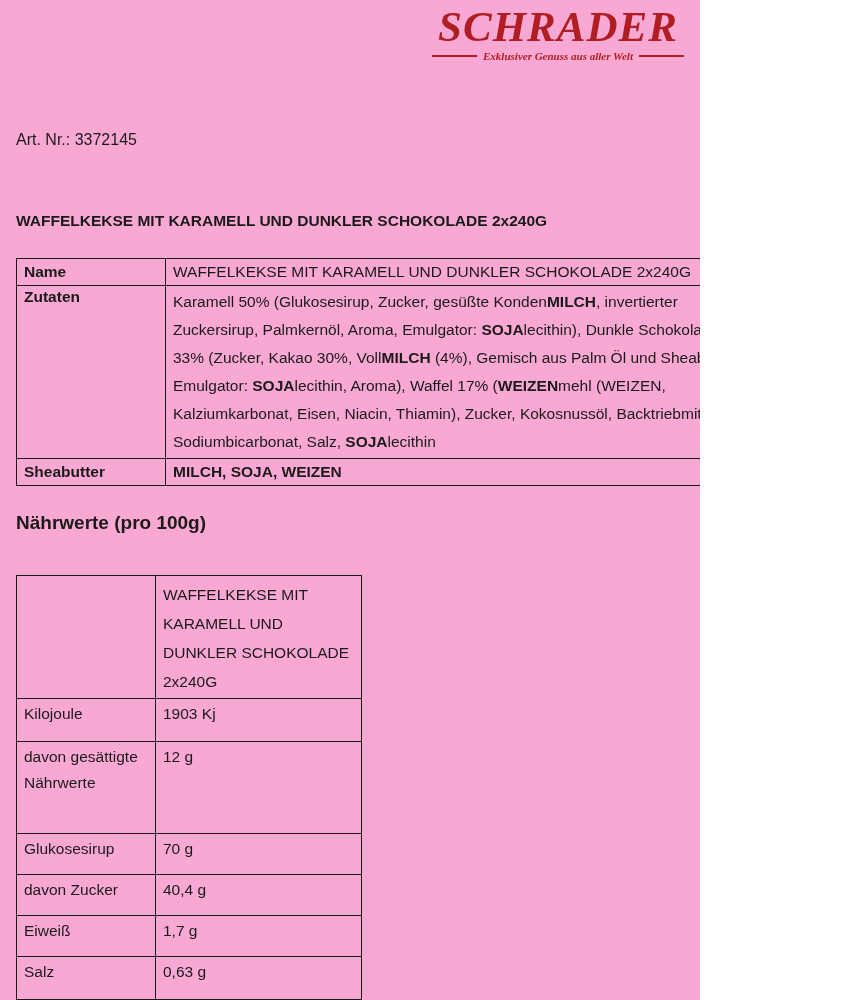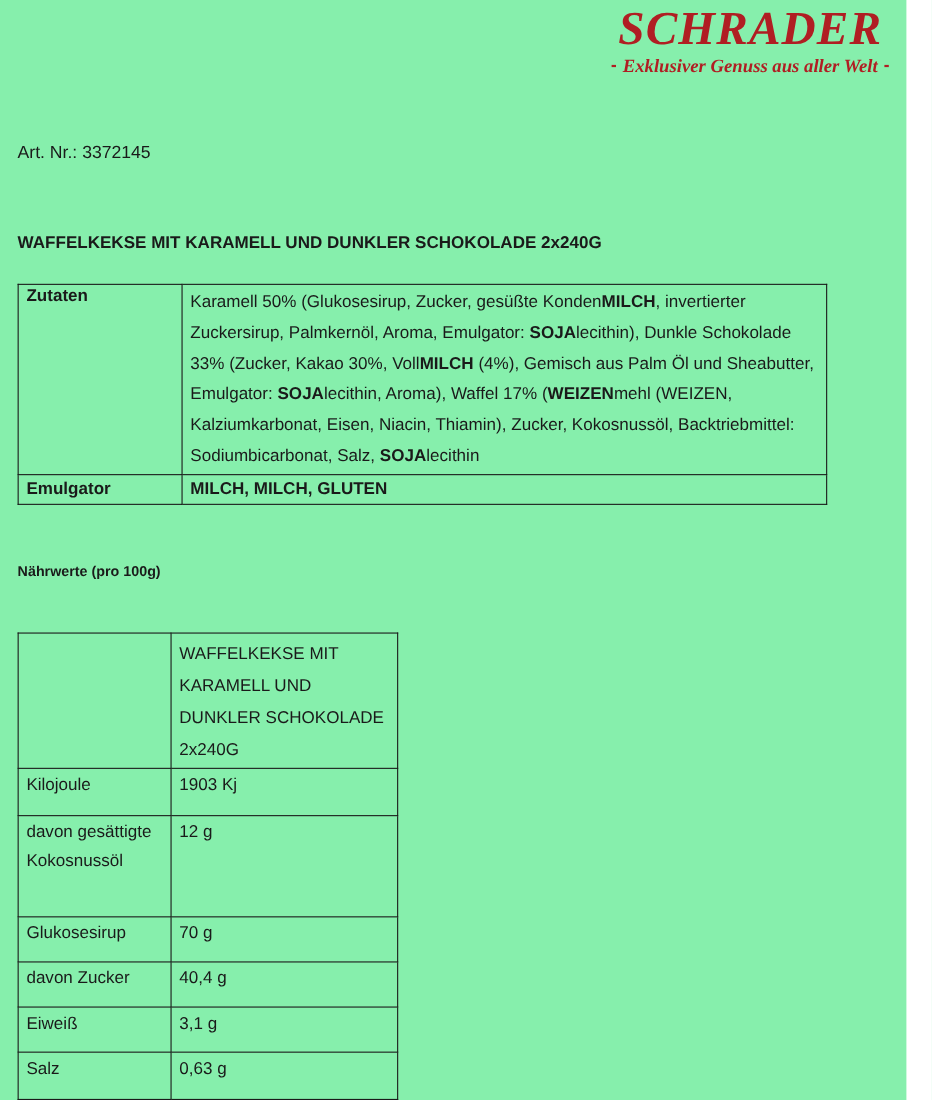--- a/index.html
+++ b/index.html
@@ -1,51 +1,51 @@
 <!DOCTYPE html>
 <html><head>
 <meta charset="utf-8">
 <style>
   html,body { margin:0; padding:0; background:#fff; }
   .page {
-    position:relative; width:824px; height:1000px; background:#86efac;
+    position:relative; width:700px; height:1000px; background:#f9a8d4;
     font-family:"Liberation Sans", sans-serif; color:#1a1a1a; overflow:hidden;
   }
 
   
   .logo { position:absolute; top:4px; right:16px; width:252px; text-align:center; }
   .logo-brand {
     font-family:"Liberation Serif", serif; font-style:italic; font-weight:bold;
     font-size:43px; line-height:1.05; letter-spacing:1px; white-space:nowrap;
   }
   .logo-tagline-row { display:flex; align-items:center; gap:6px; margin-top:1px; }
   .logo-line { flex:1; height:0; border-top:2px solid; }
   .logo-tagline {
     font-family:"Liberation Serif", serif; font-style:italic; font-weight:bold;
-    font-size:17px; white-space:nowrap;
+    font-size:11px; white-space:nowrap;
   }
 
   
   .art-number { position:absolute; left:16px; top:131px; font-size:16px; }
   .product-title { position:absolute; left:16px; top:212px; font-size:15.5px; font-weight:bold; }
 
   
   .info-table {
     position:absolute; left:16px; top:258px; width:736px;
     border-collapse:collapse; table-layout:fixed; font-size:15.5px;
   }
   .info-table td { border:1.5px solid #1a1a1a; padding:2px 7px; vertical-align:top; }
   .info-table .label-col { width:134px; font-weight:bold; }
   .row-name td, .row-allergene td { height:22px; line-height:21px; }
   .row-zutaten td { height:164px; }
   .row-zutaten .rich { line-height:28px; }
   .row-allergene .value { font-weight:bold; }
 
   
-  .nutrition-heading { position:absolute; left:16px; top:512px; font-size:13px; font-weight:bold; }
+  .nutrition-heading { position:absolute; left:16px; top:512px; font-size:19px; font-weight:bold; }
   .nutrition-table {
     position:absolute; left:16px; top:575px; width:346px;
     border-collapse:collapse; table-layout:fixed; font-size:15.5px;
   }
   .nutrition-table td { border:1.5px solid #1a1a1a; padding:2px 4px 2px 7px; vertical-align:top; line-height:26px; }
   .nutrition-table .n-label-col { width:127px; }
   .nutrition-table .head-row td { height:85px; line-height:29px; padding-top:4px; }
   .h40 td { height:36px; }
   .h42 td { height:38px; }
   .h91 td { height:87px; }
@@ -63,58 +63,62 @@
       <span class="logo-line"></span>
     </div>
   </div>
 
   <div class="art-number">Art. Nr.: 3372145</div>
 
   <div class="product-title">WAFFELKEKSE MIT KARAMELL UND DUNKLER SCHOKOLADE 2x240G</div>
 
   <table class="info-table">
     <tbody>
+      <tr class="row-name">
+        <td class="label-col">Name</td>
+        <td class="value">WAFFELKEKSE MIT KARAMELL UND DUNKLER SCHOKOLADE 2x240G</td>
+      </tr>
       <tr class="row-zutaten">
         <td class="label-col">Zutaten</td>
         <td class="value rich"><span>Karamell 50% (Glukosesirup, Zucker, gesüßte Konden</span><span style="font-weight: bold;">MILCH</span><span>, invertierter Zuckersirup, Palmkernöl, Aroma, Emulgator: </span><span style="font-weight: bold;">SOJA</span><span>lecithin), Dunkle Schokolade 33% (Zucker, Kakao 30%, Voll</span><span style="font-weight: bold;">MILCH</span><span> (4%), Gemisch aus Palm Öl und Sheabutter, Emulgator: </span><span style="font-weight: bold;">SOJA</span><span>lecithin, Aroma), Waffel 17% (</span><span style="font-weight: bold;">WEIZEN</span><span>mehl (WEIZEN, Kalziumkarbonat, Eisen, Niacin, Thiamin), Zucker, Kokosnussöl, Backtriebmittel: Sodiumbicarbonat, Salz, </span><span style="font-weight: bold;">SOJA</span><span>lecithin</span></td>
       </tr>
       <tr class="row-allergene">
-        <td class="label-col">Emulgator</td>
-        <td class="value">MILCH, MILCH, GLUTEN</td>
+        <td class="label-col">Sheabutter</td>
+        <td class="value">MILCH, SOJA, WEIZEN</td>
       </tr>
     </tbody>
   </table>
 
   <div class="nutrition-heading">Nährwerte (pro 100g)</div>
 
   <table class="nutrition-table">
     <tbody>
       <tr class="head-row">
         <td class="n-label-col"></td>
         <td>WAFFELKEKSE MIT KARAMELL UND DUNKLER SCHOKOLADE 2x240G</td>
       </tr>
       <tr class="h42">
         <td class="n-label-col">Kilojoule</td>
         <td>1903 Kj</td>
       </tr>
       <tr class="h91">
-        <td class="n-label-col">davon gesättigte Kokosnussöl</td>
+        <td class="n-label-col">davon gesättigte Nährwerte</td>
         <td>12 g</td>
       </tr>
       <tr class="h40">
         <td class="n-label-col">Glukosesirup</td>
         <td>70 g</td>
       </tr>
       <tr class="h40">
         <td class="n-label-col">davon Zucker</td>
         <td>40,4 g</td>
       </tr>
       <tr class="h40">
         <td class="n-label-col">Eiweiß</td>
-        <td>3,1 g</td>
+        <td>1,7 g</td>
       </tr>
       <tr class="h42">
         <td class="n-label-col">Salz</td>
         <td>0,63 g</td>
       </tr>
     </tbody>
   </table>
 
 </div>
 

